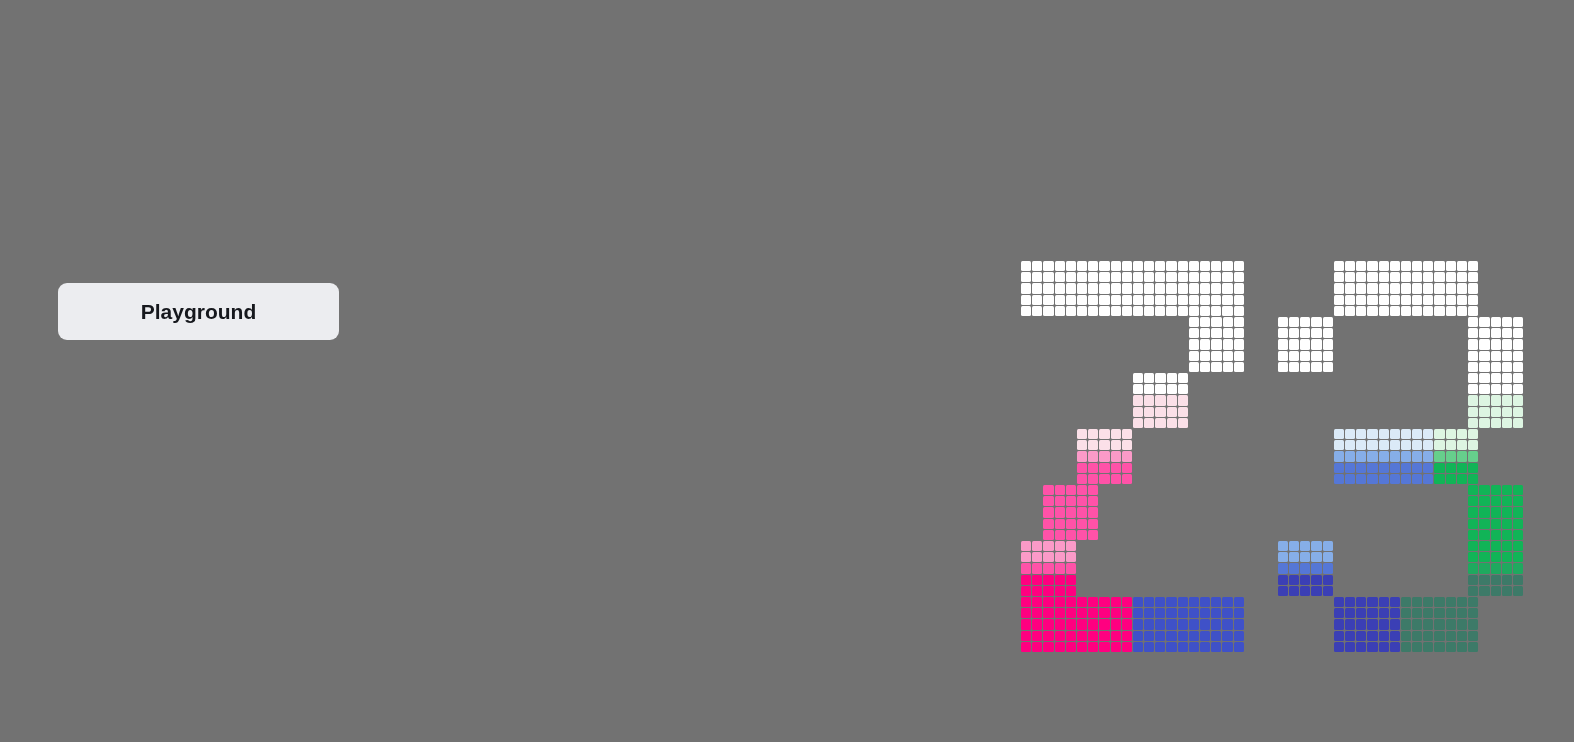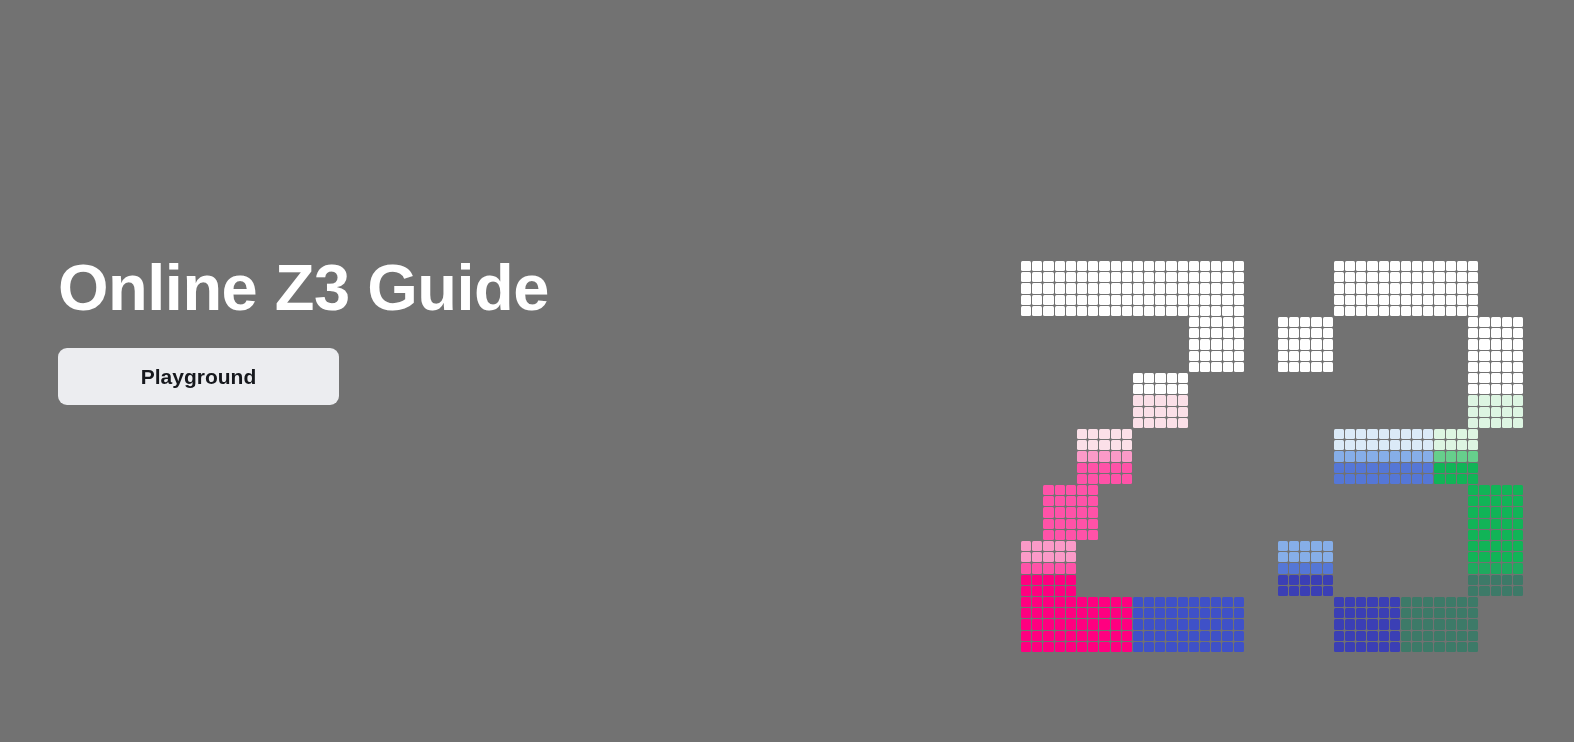--- a/index.html
+++ b/index.html
@@ -95,21 +95,20 @@
     height: 10.2px;
     border-radius: 1.5px;
   }
 </style>
 </head>
 <body>
 
 <div class="hero">
 
   <div class="hero-text">
-    <h1 class="hero-title">Online Z3 Guide</h1>
 
     <div class="btn-row">
       <button class="cta-btn">Playground</button>
     </div>
   </div>
 
   <div class="logo-wrap">
     <div class="glyph glyph-z" id="glyph-z">
         <div class="blk" style="left: 0px; top: 0px; grid-template-columns: repeat(20, 10.2px); grid-template-rows: repeat(5, 10.2px);">
           <div class="cell" style="background: rgb(255, 255, 255);"></div>

